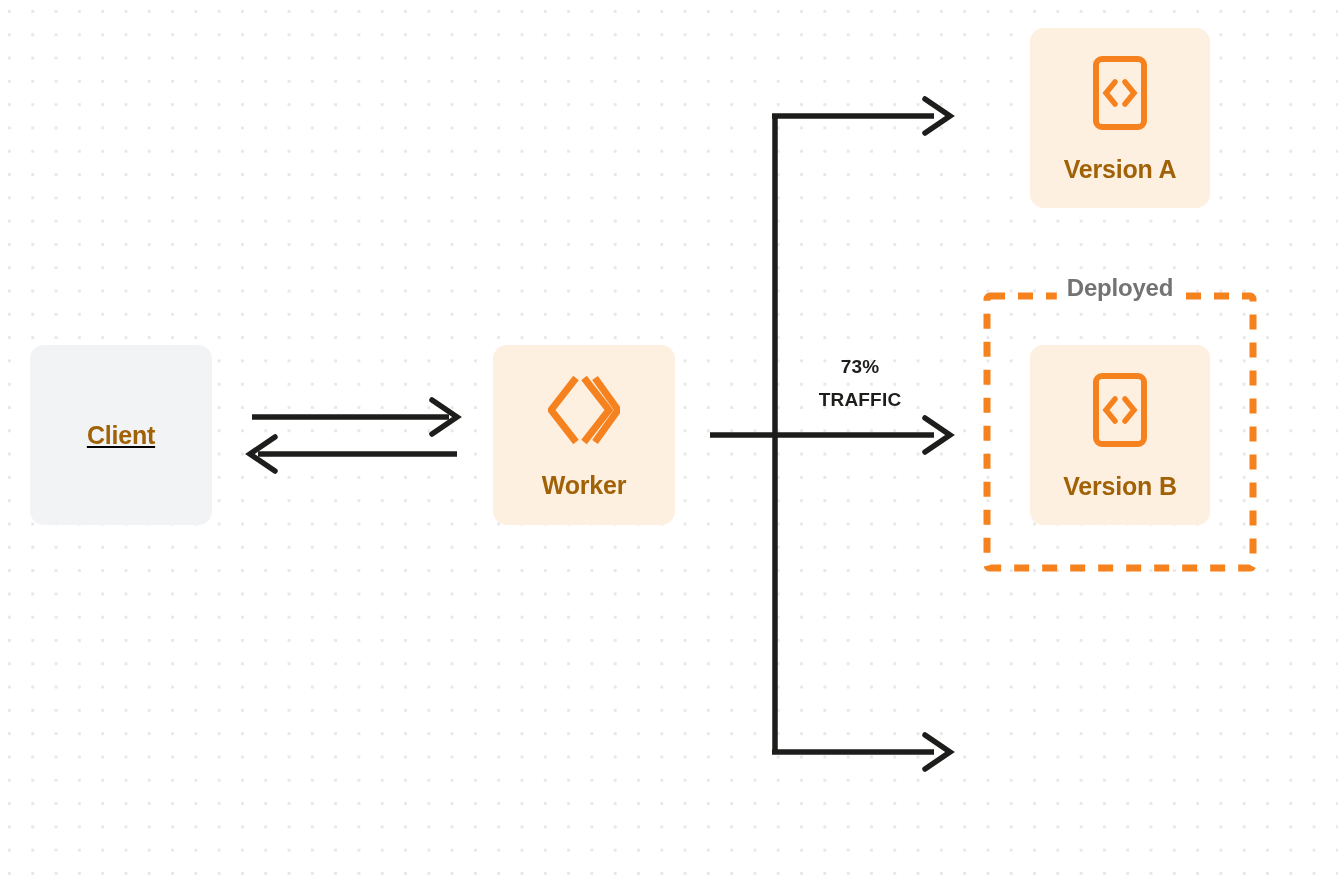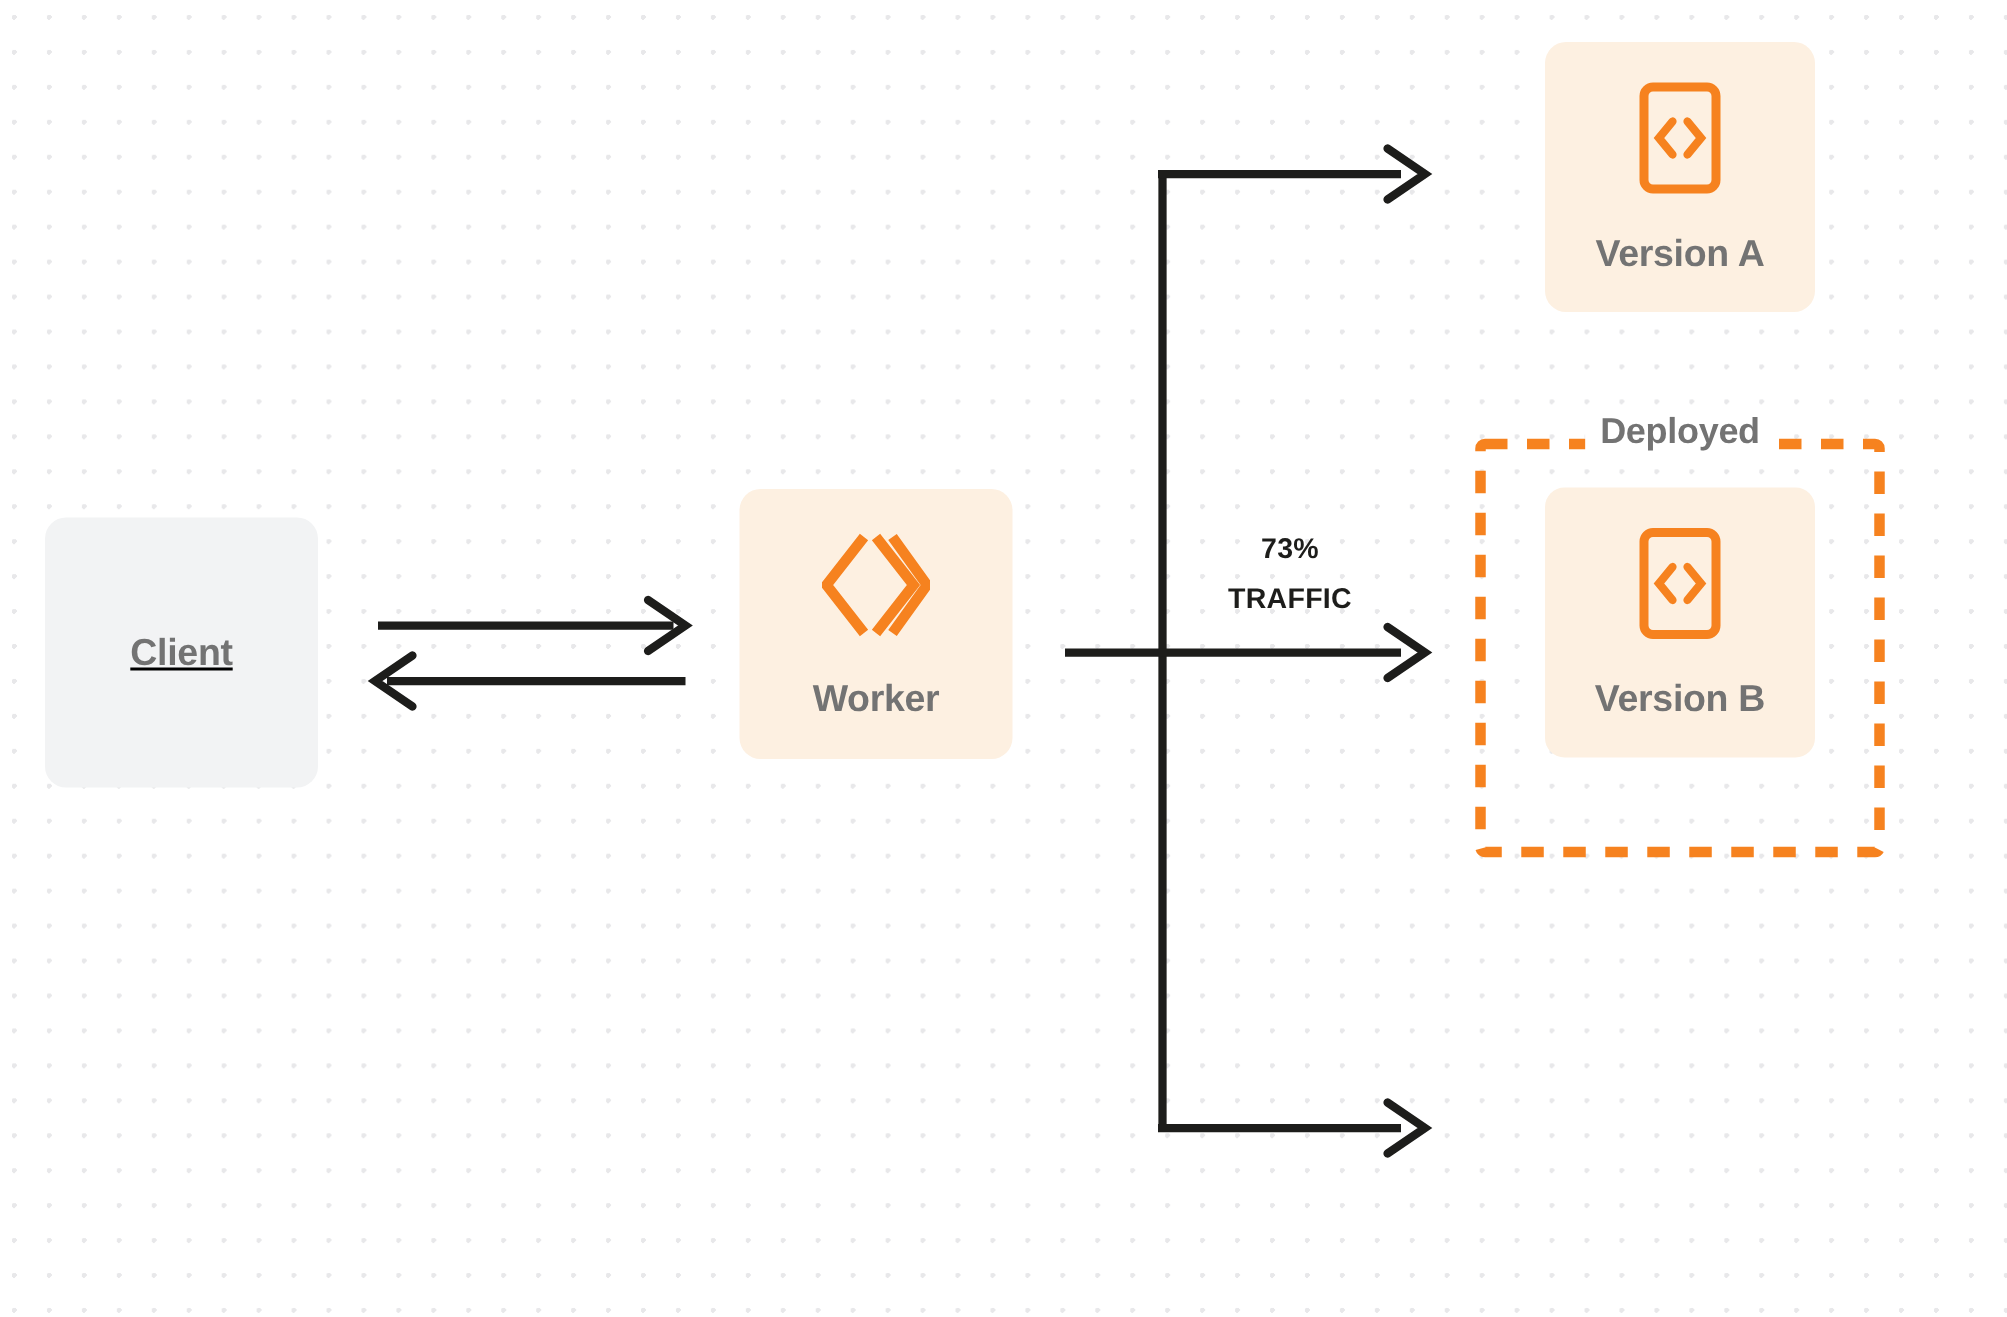--- a/index.html
+++ b/index.html
@@ -26,52 +26,52 @@
     border-radius: 14px;
     display: flex;
     flex-direction: column;
     align-items: center;
     justify-content: center;
     box-sizing: border-box;
   }
   .node-label {
     font-size: 25px;
     font-weight: bold;
-    color: #737373;
+    color: #a16207;
     letter-spacing: -0.2px;
     line-height: 1;
   }
 
   .client-node {
     left: 30px;
     top: 345px;
     width: 182px;
     height: 180px;
     background: #f2f3f4;
     text-decoration: underline;
   }
 
   .worker-node {
     left: 493px;
-    top: 326px;
+    top: 345px;
     width: 182px;
     height: 180px;
     background: #fdf0e1;
   }
   .worker-node .node-label { margin-top: 22px; }
 
   .version-node {
     left: 1030px;
     width: 180px;
     height: 180px;
     background: #fdf0e1;
   }
   .version-node .node-label { margin-top: 22px; }
   .va { top: 28px; }
-  .vb { top: 325px; border-radius: 13px; }
+  .vb { top: 345px; border-radius: 13px; }
   .vc { top: 663px; }
 
   
   .deployed-frame {
     position: absolute;
     left: 983px;
     top: 292px;
     width: 274px;
     height: 280px;
     box-sizing: border-box;

